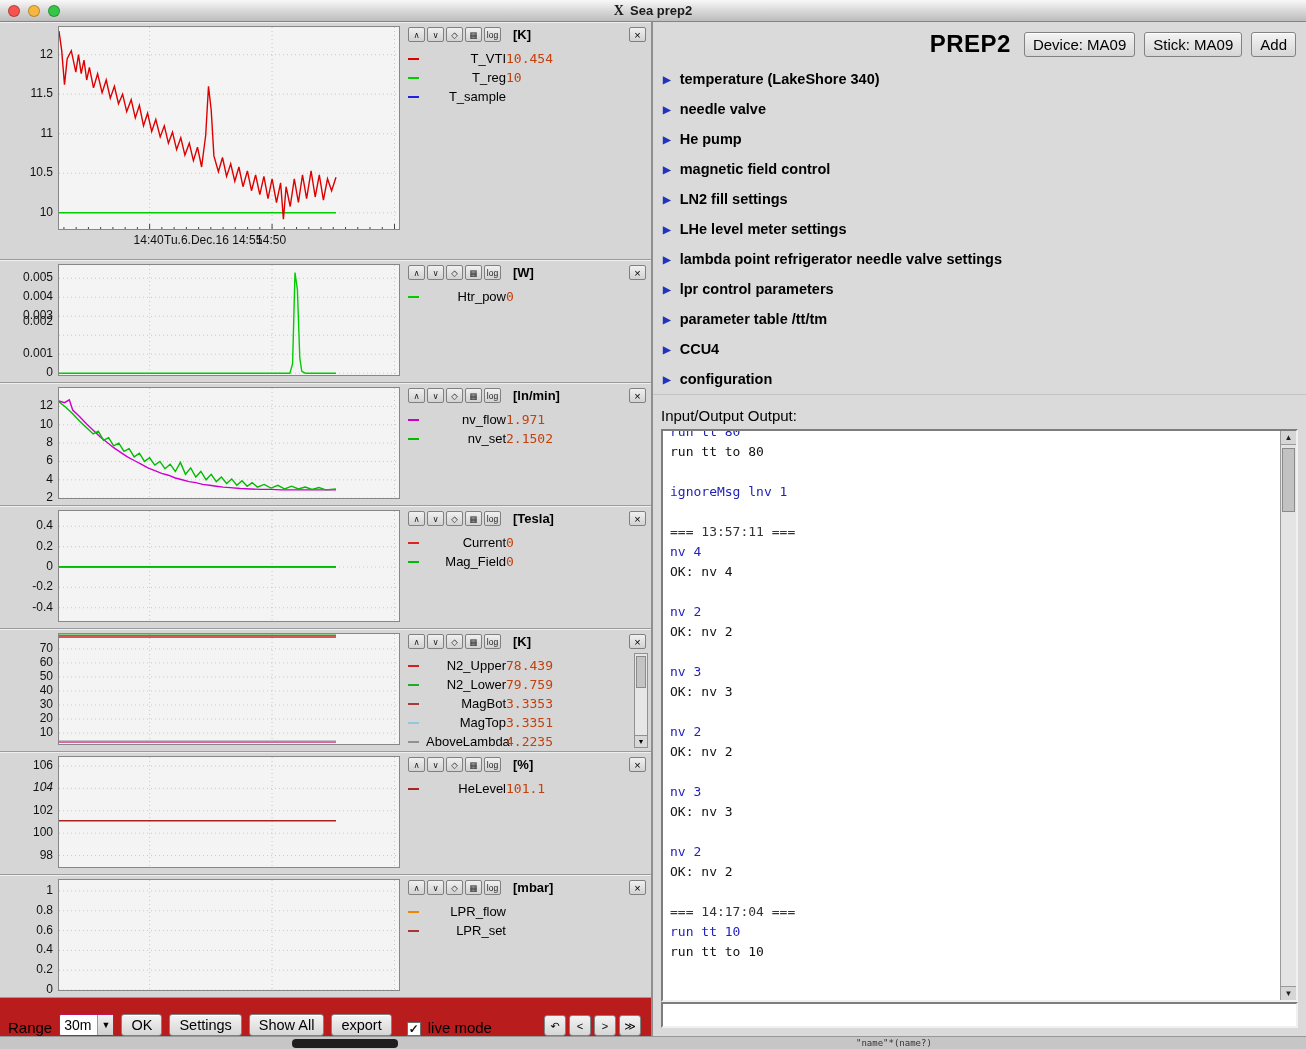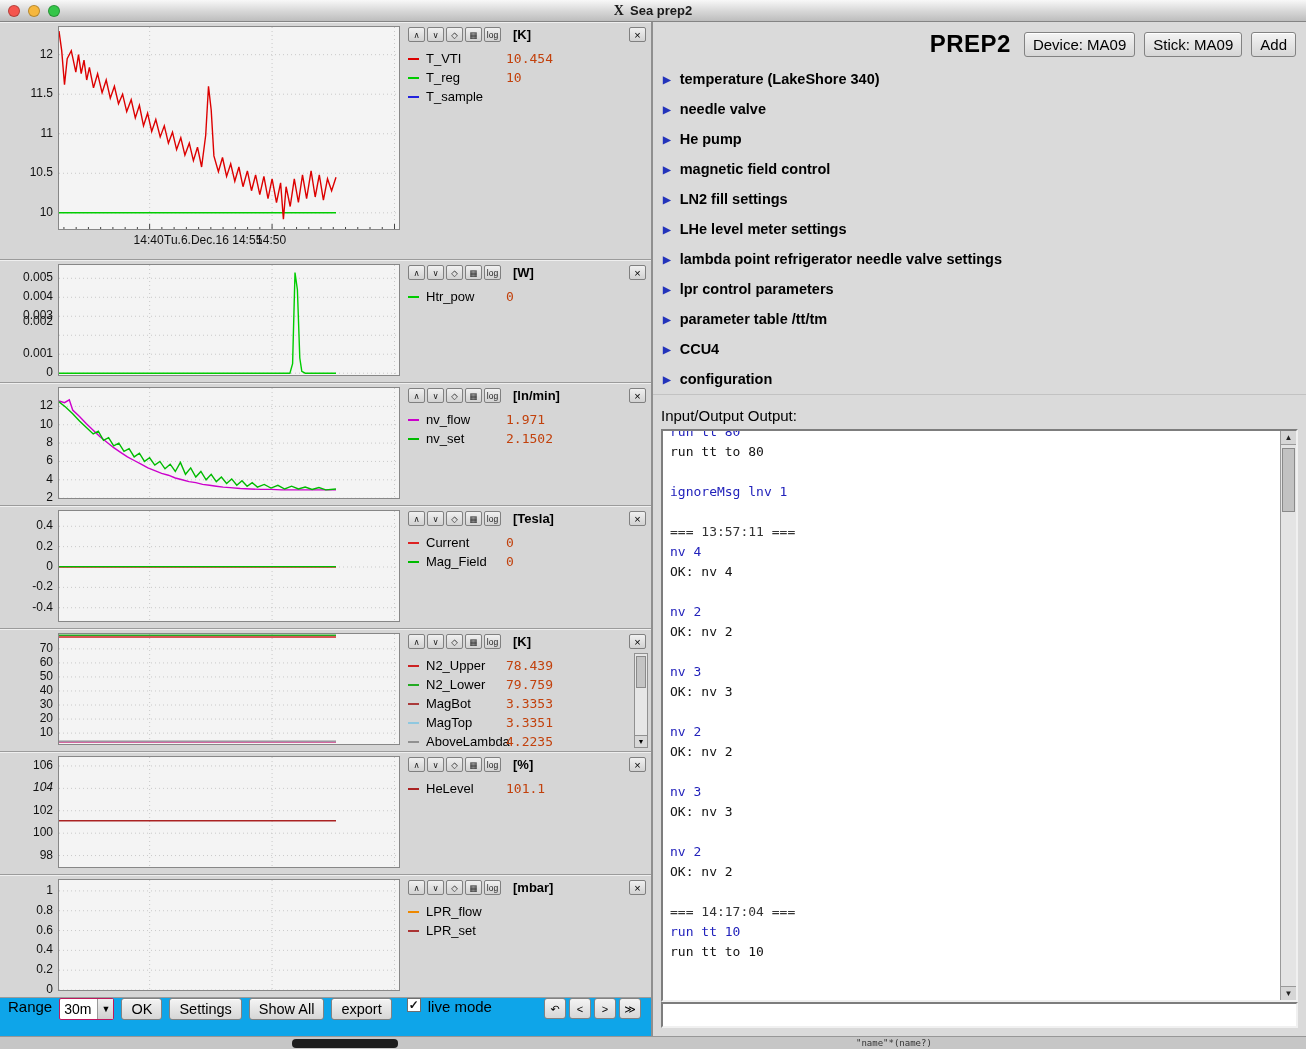--- a/index.html
+++ b/index.html
@@ -29,31 +29,31 @@
   .xlab { position:absolute; top:3px; transform:translateX(-50%); }
   .xdate { position:absolute; top:3px; font-size:12px; white-space:nowrap; }
 
   .legend { flex:1; position:relative; padding:4px 4px 0 8px; overflow:hidden; }
   .legend-header { display:flex; align-items:center; gap:2px; height:17px; }
   .pbtn { width:17px; height:15px; font-size:8.5px; line-height:12px; text-align:center; color:#222;
           background:linear-gradient(#f0f0f0,#d2d2d2); border:1px solid #808080; border-radius:2px; padding:0; cursor:default; }
   .unit { font-weight:bold; font-size:13px; margin-left:10px; color:#000; }
   .closebtn { position:absolute; right:5px; top:5px; width:17px; height:15px; font-size:11px; line-height:12px; text-align:center;
               background:linear-gradient(#f0f0f0,#d2d2d2); border:1px solid #808080; border-radius:2px; padding:0; }
-  .legend-entries { margin-top:6px; }
+  .legend-entries { margin-top:6px;text-align:right; }
   .lrow { display:flex; align-items:center; height:19px; font-size:13px; color:#000; }
   .ldash { width:11px; border-top:2px solid #000; margin-right:7px; flex:none; }
   .lname { width:80px; flex:none; }
   .lval { font-family:"DejaVu Sans Mono", monospace; font-size:13px; color:#c2410c; }
   .lscroll { position:absolute; right:3px; top:24px; width:14px; height:95px; background:#e6e6e6; border:1px solid #909090; }
   .lthumb { position:absolute; left:1px; right:1px; top:2px; height:32px; background:#c4c4c4; border:1px solid #8a8a8a; }
   .larrow { position:absolute; bottom:0; left:0; right:0; height:12px; font-size:7px; text-align:center; line-height:12px; background:#d8d8d8; border-top:1px solid #909090; }
 
   
-  .toolbar { height:38px; display:flex; align-items:flex-start; gap:7px; padding:0 8px; background:#0ea5e9; }
+  .toolbar { height:38px; display:flex; align-items:flex-end; gap:7px; padding:0 8px; background:#b91c1c; }
   .tlabel { font-size:15px; color:#000; }
   .rangebox { display:flex; align-items:center; background:#fff; border:1px solid #be185d; border-radius:2px; height:22px; padding-left:4px; font-size:14px; }
   .rarrow { width:16px; height:20px; margin-left:6px; background:linear-gradient(#f0f0f0,#cfcfcf); border-left:1px solid #9a9a9a; font-size:9px; text-align:center; line-height:20px; }
   .tbtn { background:linear-gradient(#f4f4f4,#d6d6d6); border:1px solid #828282; border-radius:3px; font-size:14.5px; color:#000; padding:2px 9px; box-shadow:inset 0 1px 0 #fff; cursor:default; font-family:"Liberation Sans",sans-serif; }
   .checkbox { width:14px; height:14px; background:#fff; border:1px solid #6f6f6f; margin-left:8px; font-size:12px; line-height:13px; text-align:center; font-weight:bold; color:#111; }
   .spacer { flex:1; }
   .navbtns { display:flex; gap:3px; margin-right:2px; }
   .navbtn { width:22px; height:21px; font-size:11px; line-height:18px; text-align:center; background:linear-gradient(#f4f4f4,#d6d6d6); border:1px solid #828282; border-radius:3px; padding:0; }
 
   

